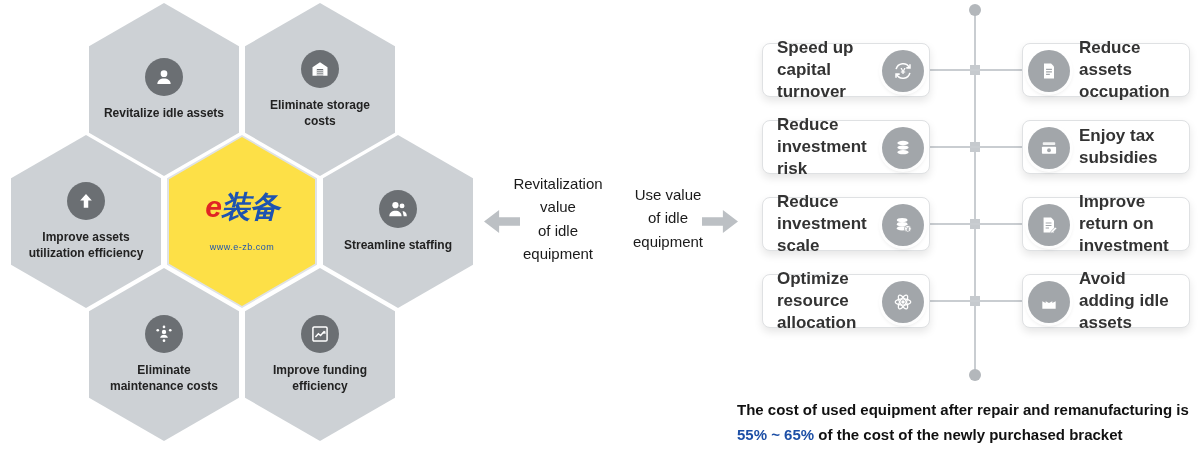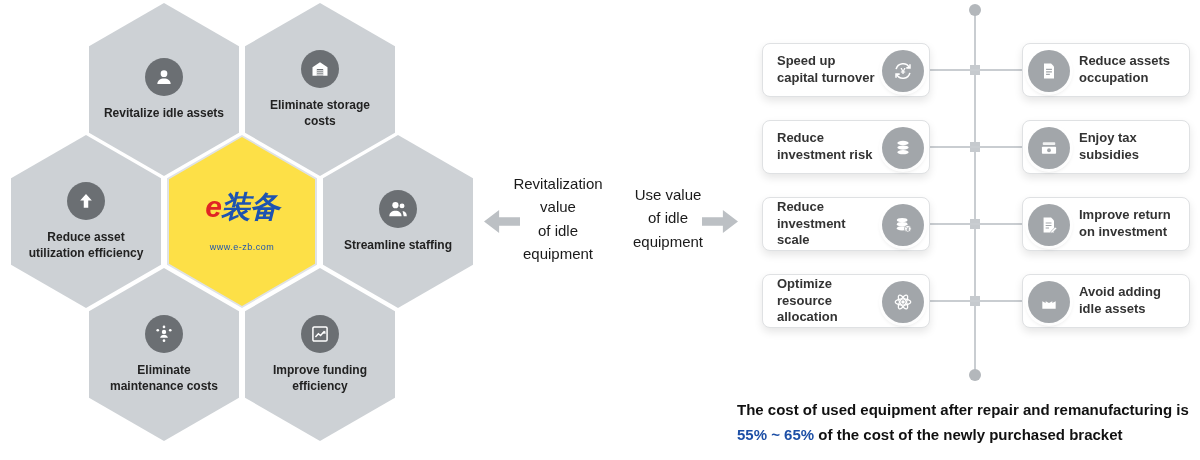--- a/index.html
+++ b/index.html
@@ -33,21 +33,21 @@
   
   .vline { position:absolute; left:974px; top:8px; width:2px; height:370px; background:#c9cdd1; }
   .vdot  { position:absolute; left:969px; width:12px; height:12px; border-radius:50%; background:#b3b7bb; }
   .vsq   { position:absolute; left:970px; width:10px; height:10px; background:#c6cace; }
   .conn  { position:absolute; height:2px; background:#c9cdd1; }
 
   .card { position:absolute; width:168px; height:54px; background:#fff;
           border:1px solid #dfe1e3; border-radius:8px;
           box-shadow:0 4px 8px rgba(0,0,0,.10);
           display:flex; align-items:center; }
-  .card-label { font-size:13px; font-weight:bold; color:#333; line-height:1.3; }
+  .card-label { font-size:17px; font-weight:bold; color:#333; line-height:1.3; }
   .card-l .card-label { padding-left:14px; padding-right:54px; }
   .card-r .card-label { padding-left:56px; padding-right:6px; }
   .bubble { position:absolute; top:6px; width:42px; height:42px; border-radius:50%;
             background:#a2a6aa; display:flex; align-items:center; justify-content:center;
             box-shadow:0 0 0 3px rgba(255,255,255,.9), 0 2px 5px rgba(0,0,0,.18); }
   .card-l .bubble { right:5px; }
   .card-r .bubble { left:5px; }
 
   
   .footnote { position:absolute; left:737px; top:398px; width:460px;
@@ -85,21 +85,21 @@
     </div>
     <div class="hex-label">Eliminate storage costs</div>
   </div>
 
   <div class="hex" style="left:11px;top:135px">
     <div class="hex-icon">
       <svg width="20" height="20" viewBox="0 0 24 24">
           <path d="M12 3.5l7 8h-4.3V20h-5.4v-8.5H5z" fill="#fff"></path>
         </svg>
     </div>
-    <div class="hex-label">Reduce asset utilization efficiency</div>
+    <div class="hex-label">Improve assets utilization efficiency</div>
   </div>
 
   <div class="hex hex-outer" style="left:167px;top:135px">
     <div class="hex hex-white">
       <div class="logo">
         <div class="logo-row"><span class="logo-e">e</span><span class="logo-cn">装备</span></div>
         <div class="logo-site">www.e-zb.com</div>
       </div>
     </div>
   </div>

